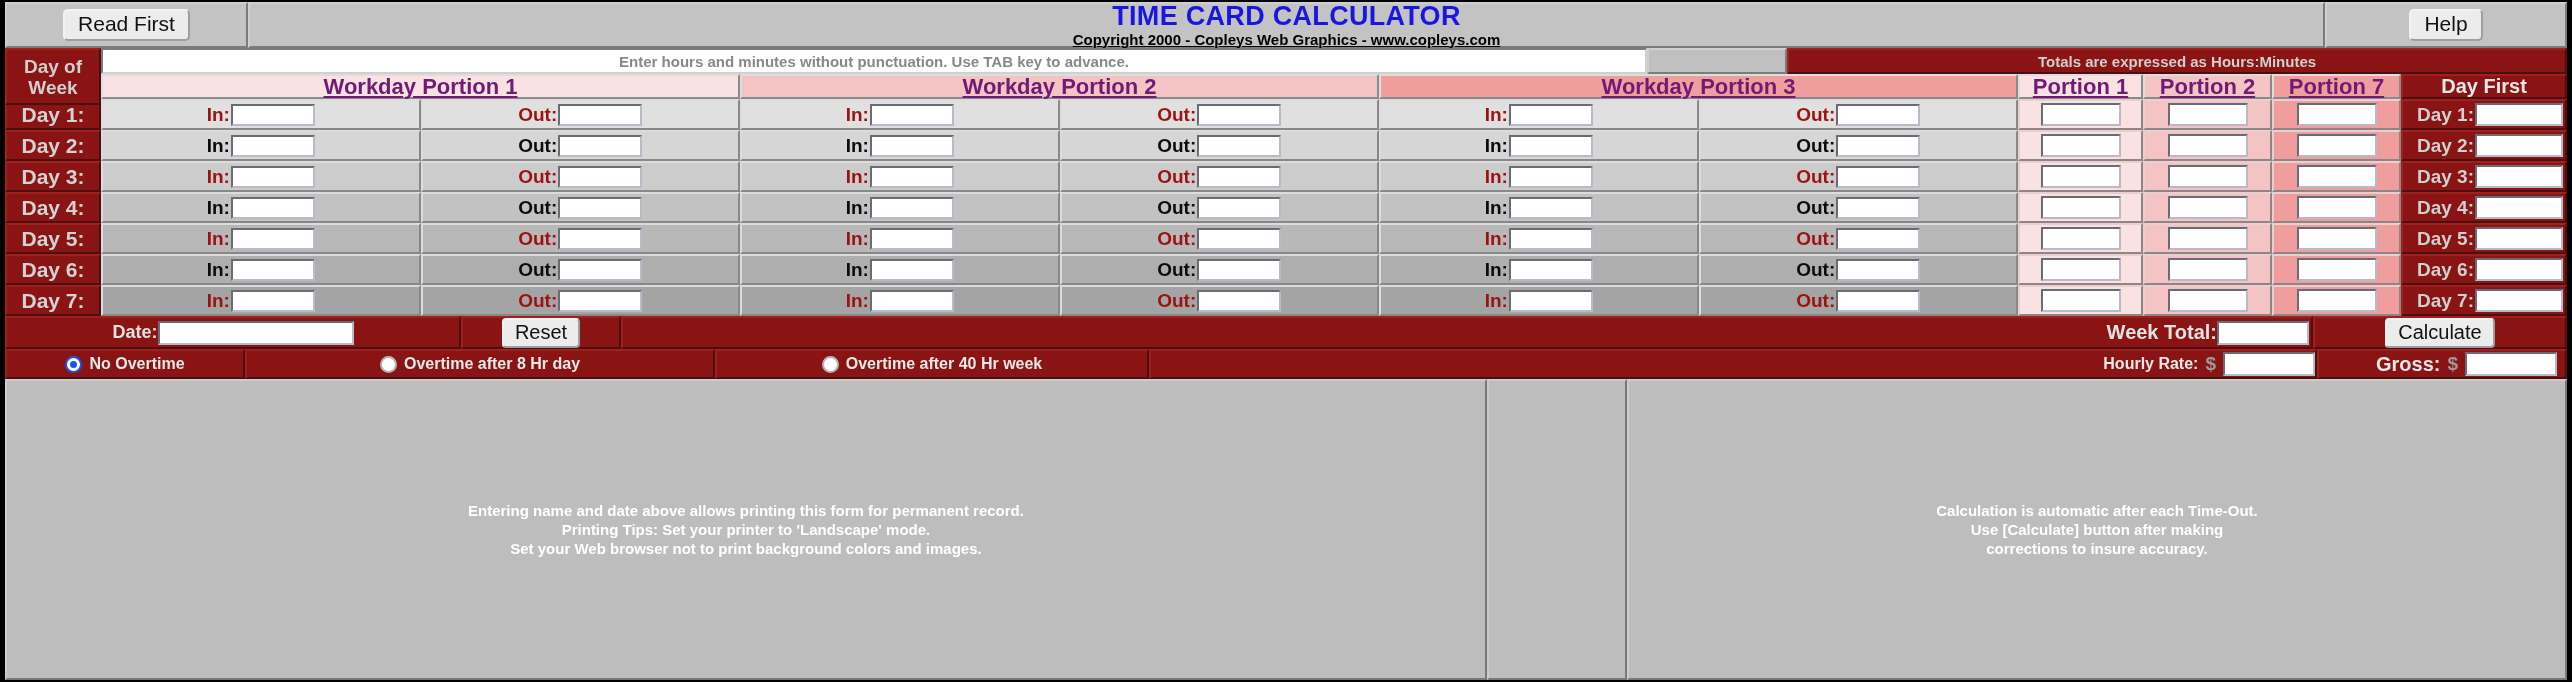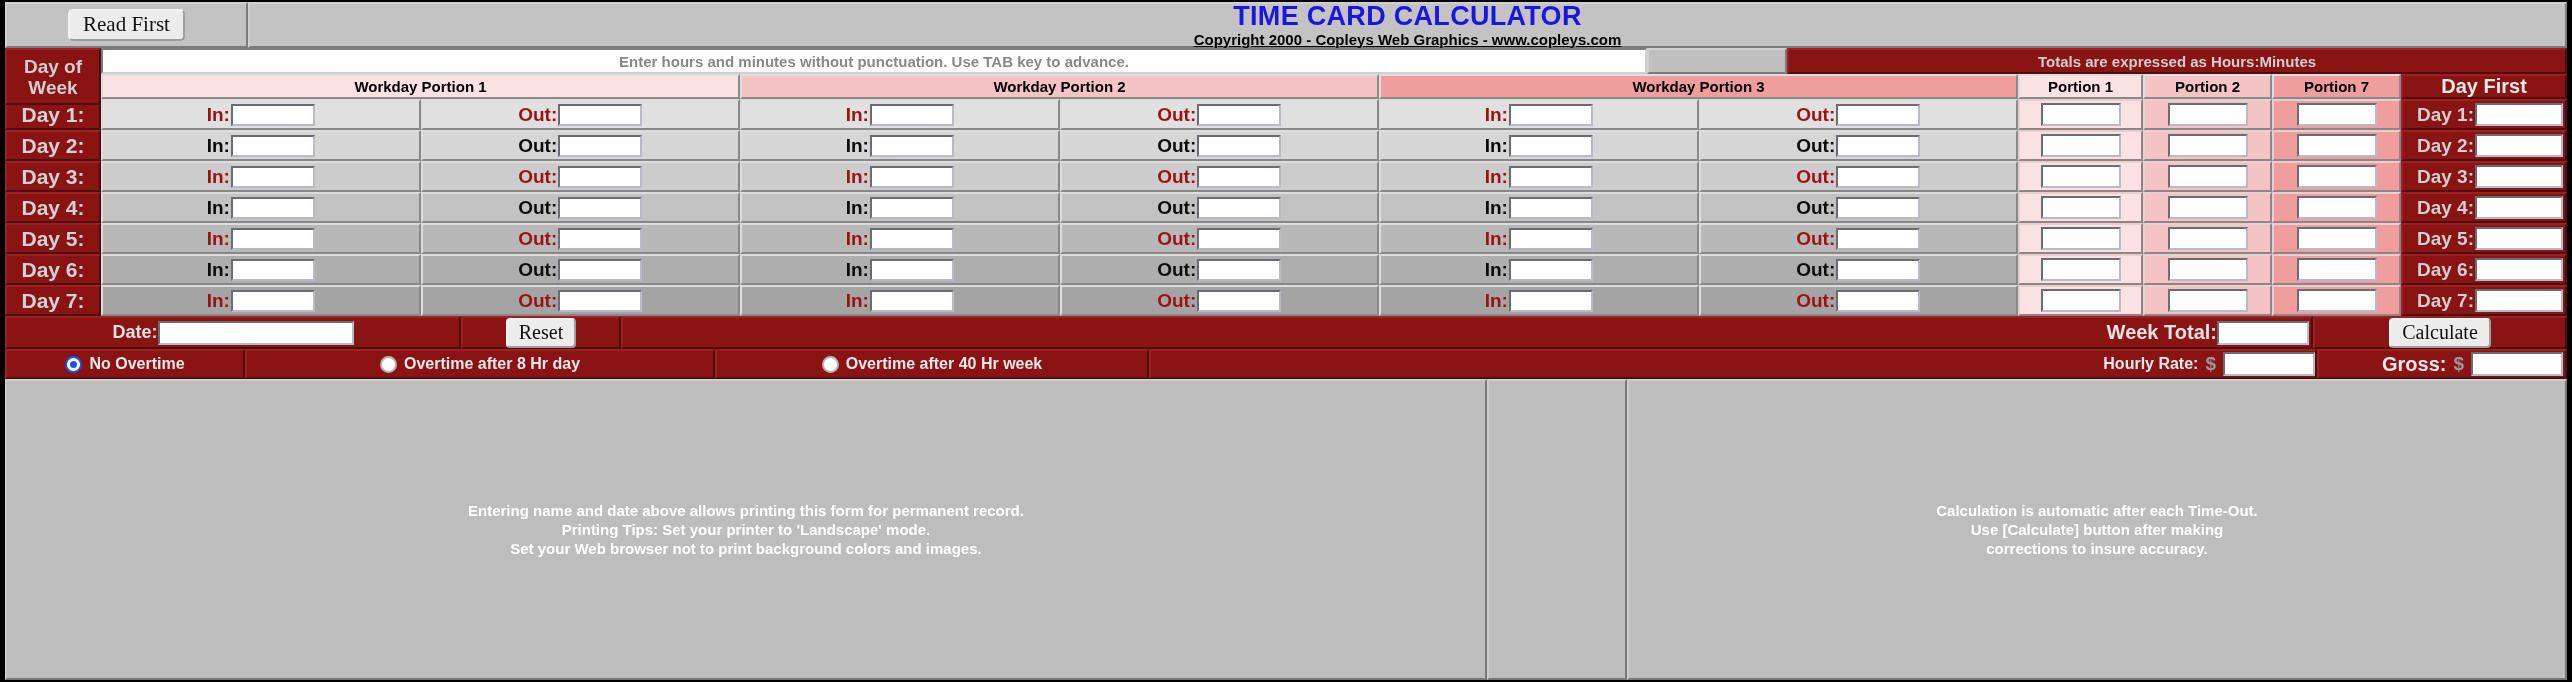--- a/index.html
+++ b/index.html
@@ -26,21 +26,21 @@
     color:#1a16e0;font-weight:bold;font-size:27px;letter-spacing:.3px;line-height:27px;
     font-family:"Liberation Sans", sans-serif;
   }
   .title-sub{
     color:#000;font-weight:bold;font-size:15px;line-height:18px;text-decoration:underline;
     margin-top:1px;
   }
   .btn{
     background:#ececed;border:2px outset #f2f2f2;border-radius:5px;
     font-size:21px;color:#111;padding:1px 13px 3px 13px;cursor:pointer;
-    font-family:Liberation Serif, serif;line-height:24px;
+    font-family:Liberation Sans, sans-serif;line-height:24px;
   }
   .btn.small{font-size:20px;padding:0 11px 2px 11px;border-radius:4px;}
 
   
   .row{display:flex;box-sizing:border-box;}
 
   
   .dayhdr{
     width:96px;flex:0 0 96px;background:#8a1313;color:#cfcfcf;
     font-weight:bold;font-size:19px;text-align:center;
@@ -64,23 +64,23 @@
   .instr-red{
     width:780px;flex:0 0 780px;background:#8a1313;color:#cfcfcf;
     font-size:15px;font-weight:bold;border:2px outset #a02020;box-sizing:border-box;
     display:flex;align-items:center;justify-content:center;
   }
   .instr-spacer{width:140px;flex:0 0 140px;background:#c0c0c0;border:2px outset #d0d0d0;box-sizing:border-box;}
 
   
   .phdr-row{height:25px;flex:0 0 25px;}
   .phdr{
-    font-weight:bold;font-size:15px;color:#000000;
+    font-weight:bold;font-size:22px;color:#701a75;
     border:2px outset #dedede;box-sizing:border-box;
-    display:flex;align-items:center;justify-content:center;
+    display:flex;align-items:center;justify-content:center;text-decoration:underline;
   }
   .wp1{flex:1;background:#fae2e2;}
   .wp2{flex:1;background:#f4c3c3;}
   .wp3{flex:1;background:#ef9d9d;}
   .pt1{width:125px;flex:0 0 125px;background:#fae2e2;}
   .pt2{width:129px;flex:0 0 129px;background:#f4c3c3;}
   .pt3{width:129px;flex:0 0 129px;background:#ef9d9d;}
   .daytotalhdr{
     width:166px;flex:0 0 166px;background:#8a1313;color:#e8e8e8;
     font-weight:bold;font-size:20px;
@@ -144,21 +144,21 @@
   .otrow{height:30px;flex:0 0 30px;display:flex;}
   .otpanel{
     background:#8a1313;border:2px outset #a02020;box-sizing:border-box;
     display:flex;align-items:center;justify-content:center;gap:7px;
     color:#e9e9e9;font-weight:bold;font-size:16px;
   }
   .ot1{width:240px;flex:0 0 240px;}
   .ot2{width:470px;flex:0 0 470px;}
   .ot3{width:434px;flex:0 0 434px;}
   .ot-rate{flex:1;justify-content:flex-end;padding-right:0px;}
-  .ot-gross{width:250px;flex:0 0 250px;justify-content:flex-end;padding-right:2px;}
+  .ot-gross{width:250px;flex:0 0 250px;justify-content:flex-end;padding-right:8px;}
   .radio{
     width:17px;height:17px;border-radius:50%;background:#fff;
     border:2px solid #b5b5b5;box-sizing:border-box;
     display:flex;align-items:center;justify-content:center;flex:0 0 17px;
   }
   .radio.on{border-color:#1c52e6;}
   .radio.on::after{content:"";width:7px;height:7px;border-radius:50%;background:#1c52e6;}
   .dollar{color:#9b9b9b;font-weight:bold;font-size:19px;margin-right:0px;}
   .rate-in{width:92px;}
   .gross-in{width:92px;}
@@ -179,20 +179,23 @@
 
 <div class="app">
 
   <div class="topbar">
     <div class="tb-read">
       <button class="btn">Read First</button>
     </div>
     <div class="tb-title">
       <div class="title-main">TIME CARD CALCULATOR</div>
       <div class="title-sub">Copyright 2000 - Copleys Web Graphics - www.copleys.com</div>
+    </div>
+    <div class="tb-help">
+      <button class="btn">Help</button>
     </div>
   </div>
 
   <div class="row instr-row">
     <div class="dayhdr" style="height:57px;position:relative;z-index:2;margin-bottom:-31px;">
       <span>Day of</span>
       <span>Week</span>
     </div>
     <div class="instr-white">Enter hours and minutes without punctuation. Use TAB key to advance.</div>
     <div class="instr-spacer"></div>

